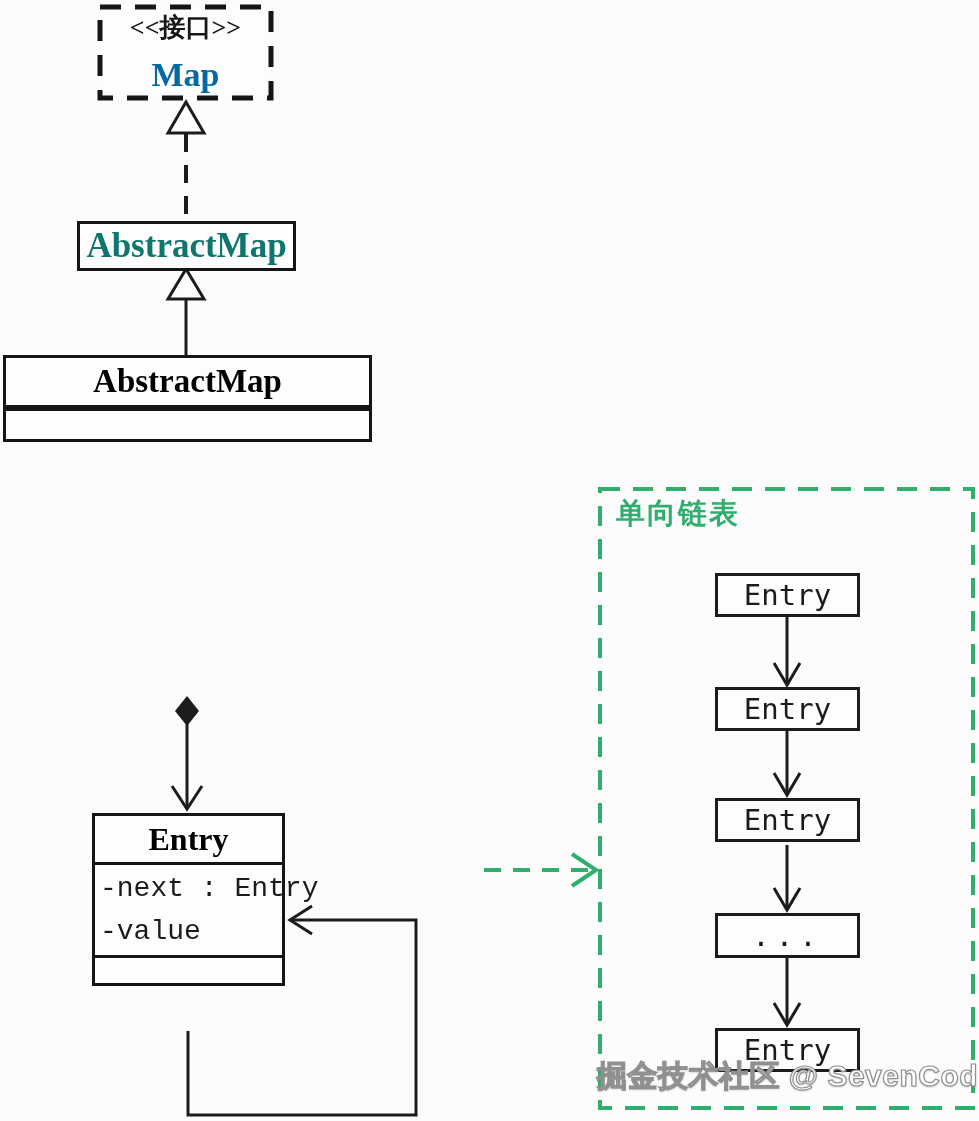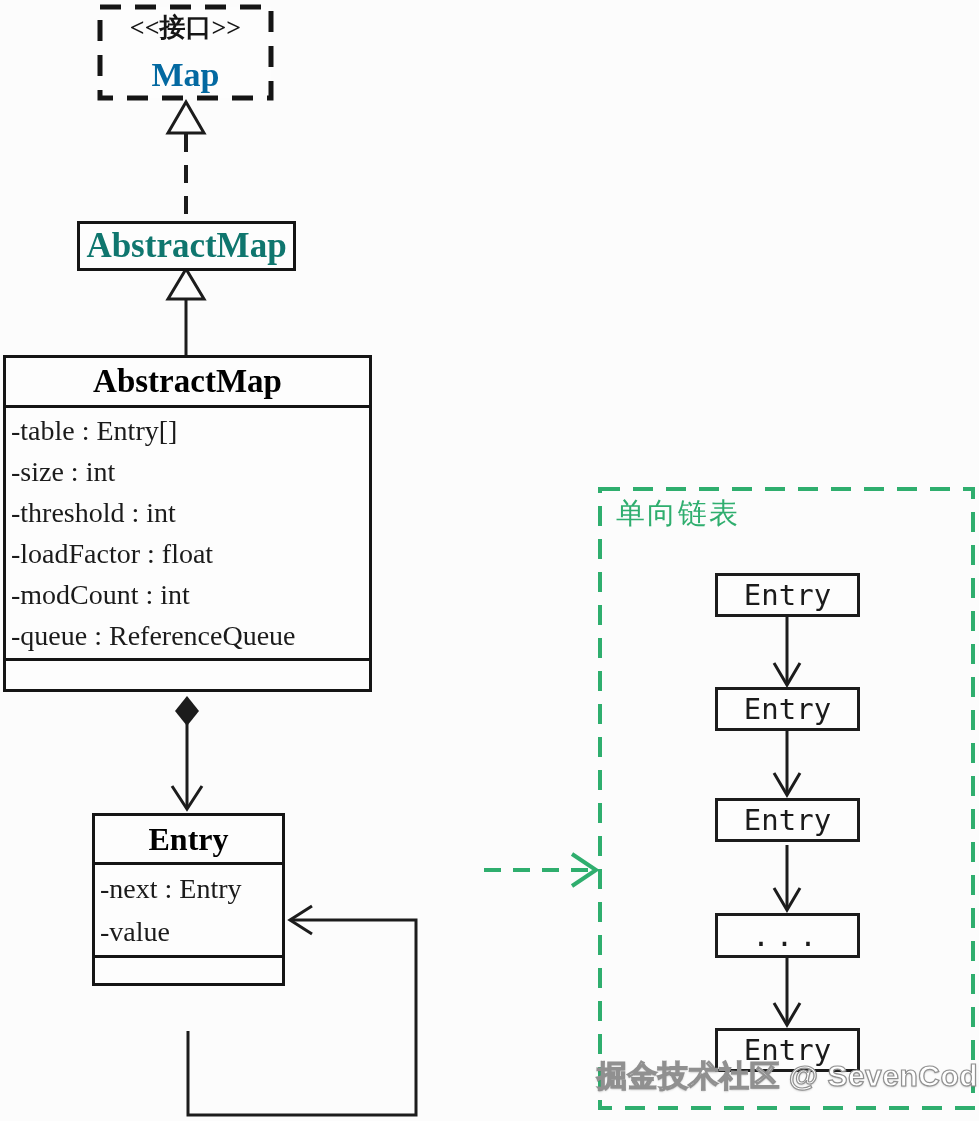--- a/index.html
+++ b/index.html
@@ -27,26 +27,26 @@
   .classbox .attrs div{font-size:28px;color:#1b1b1b;white-space:nowrap;}
   .classbox .empty-compartment{border-top:3px solid #151515;}
 
   .whm-box{left:3px;top:355px;width:369px;}
   .whm-box .title{height:47px;line-height:47px;font-size:33px;}
   .whm-box .attrs div{line-height:41px;}
   .whm-box .empty-compartment{height:28px;}
 
   .entry-box{left:92px;top:813px;width:193px;}
   .entry-box .title{height:46px;line-height:46px;font-size:32px;}
-  .entry-box .attrs div{line-height:43px;}
+  .entry-box .attrs div{line-height:43px;font-family:Liberation Mono, monospace;}
   .entry-box .empty-compartment{height:25px;}
 
   
   .ll-label{left:616px;top:494px;font-family:"DejaVu Sans","Liberation Sans",sans-serif;
-            font-size:29px;font-weight:400;color:#2fae6e;z-index:2;letter-spacing:2px;}
+            font-size:29px;font-weight:700;color:#2fae6e;z-index:2;letter-spacing:2px;}
   .lnode{left:715px;width:145px;height:44px;border:3px solid #1c1c1c;background:#fdfdfd;z-index:2;
          display:flex;align-items:center;justify-content:center;
          font-family:"DejaVu Sans Mono","Liberation Mono",monospace;font-size:29px;color:#1b1b1b;}
   .lnode1{top:573px;} .lnode2{top:687px;} .lnode3{top:798px;}
   .lnode4{top:913px;height:45px;letter-spacing:6px;} .lnode5{top:1028px;}
 
   
   .watermark{left:597px;top:1056px;z-index:10;white-space:nowrap;
              font-family:"Liberation Sans","DejaVu Sans",sans-serif;
              font-size:30px;font-weight:700;color:#ffffff;letter-spacing:0.5px;
@@ -112,28 +112,20 @@
     <div class="stereotype">&lt;&lt;接口&gt;&gt;</div>
     <div class="map-name">Map</div>
   </div>
 
   <div class="abs abstract-box">
     <span class="abstract-name">AbstractMap</span>
   </div>
 
   <div class="abs classbox whm-box">
     <div class="title">AbstractMap</div>
-    <div class="attrs">
-      <div>-table : Entry[]</div>
-      <div>-size : int</div>
-      <div>-threshold : int</div>
-      <div>-loadFactor : float</div>
-      <div>-modCount : int</div>
-      <div>-queue : ReferenceQueue</div>
-    </div>
     <div class="empty-compartment"></div>
   </div>
 
   <div class="abs classbox entry-box">
     <div class="title">Entry</div>
     <div class="attrs">
       <div>-next : Entry</div>
       <div>-value</div>
     </div>
     <div class="empty-compartment"></div>

